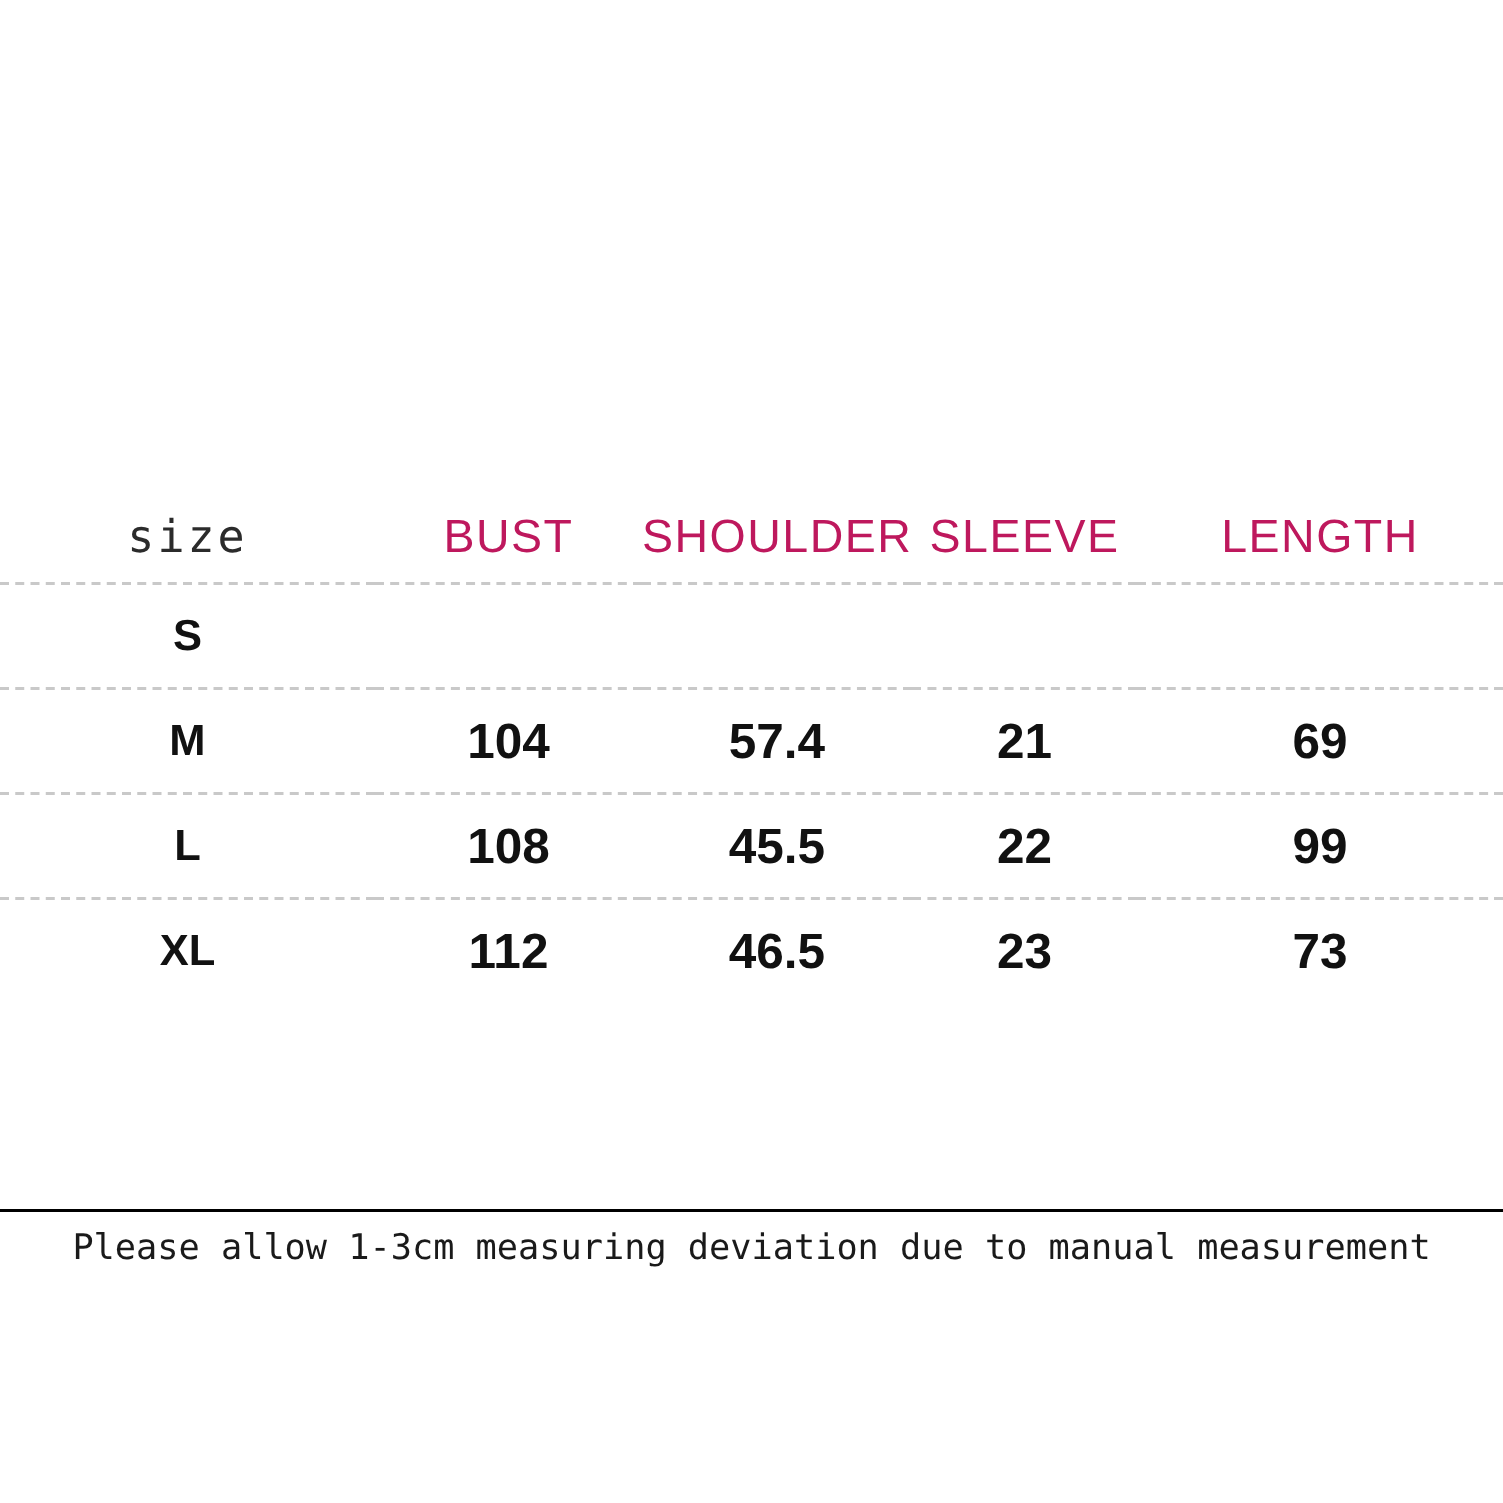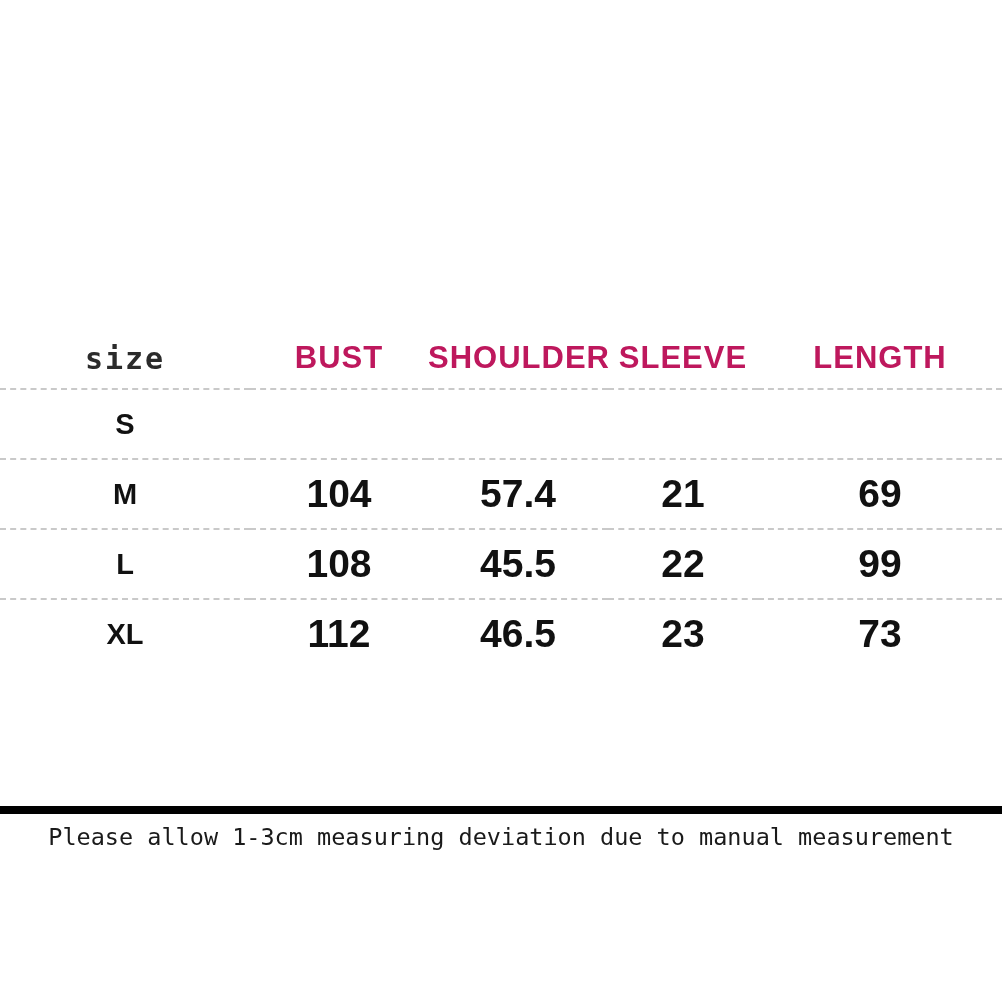--- a/index.html
+++ b/index.html
@@ -30,21 +30,21 @@
 
   .chart-table col.c-size   { width: 250px; }
   .chart-table col.c-bust   { width: 178px; }
   .chart-table col.c-shldr  { width: 180px; }
   .chart-table col.c-sleeve { width: 150px; }
   .chart-table col.c-length { width: 244px; }
 
   .chart-table tr.header-row th {
     padding: 0 0 12px 0;
     vertical-align: bottom;
-    font-weight: bold;
+    font-weight: normal;
   }
 
   .hdr-size {
     font-family: "DejaVu Sans Mono", monospace;
     font-size: 30px;
     color: #2b2b2b;
     letter-spacing: 2px;
     text-align: center;
     font-weight: normal;
   }
@@ -58,37 +58,37 @@
     font-weight: normal;
   }
 
   .chart-table tbody tr {
     border-top: 2px dashed #c9c9c9;
   }
 
   .chart-table tbody td {
     height: 66px;
     text-align: center;
-    font-size: 39px;
+    font-size: 33px;
     font-weight: bold;
     color: #111111;
     font-family: "Liberation Sans", sans-serif;
   }
 
   .chart-table tbody td.cell-size {
     font-size: 29px;
     font-weight: bold;
   }
 
   .note-bar {
     position: absolute;
     left: 0;
     top: 806px;
     width: 1002px;
-    border-top: 8px solid #000000;
+    border-top: 2px solid #000000;
     padding-top: 9px;
     box-sizing: border-box;
   }
 
   .note-text {
     font-family: "DejaVu Sans Mono", monospace;
     font-size: 23.5px;
     color: #1a1a1a;
     text-align: center;
     letter-spacing: 0px;

